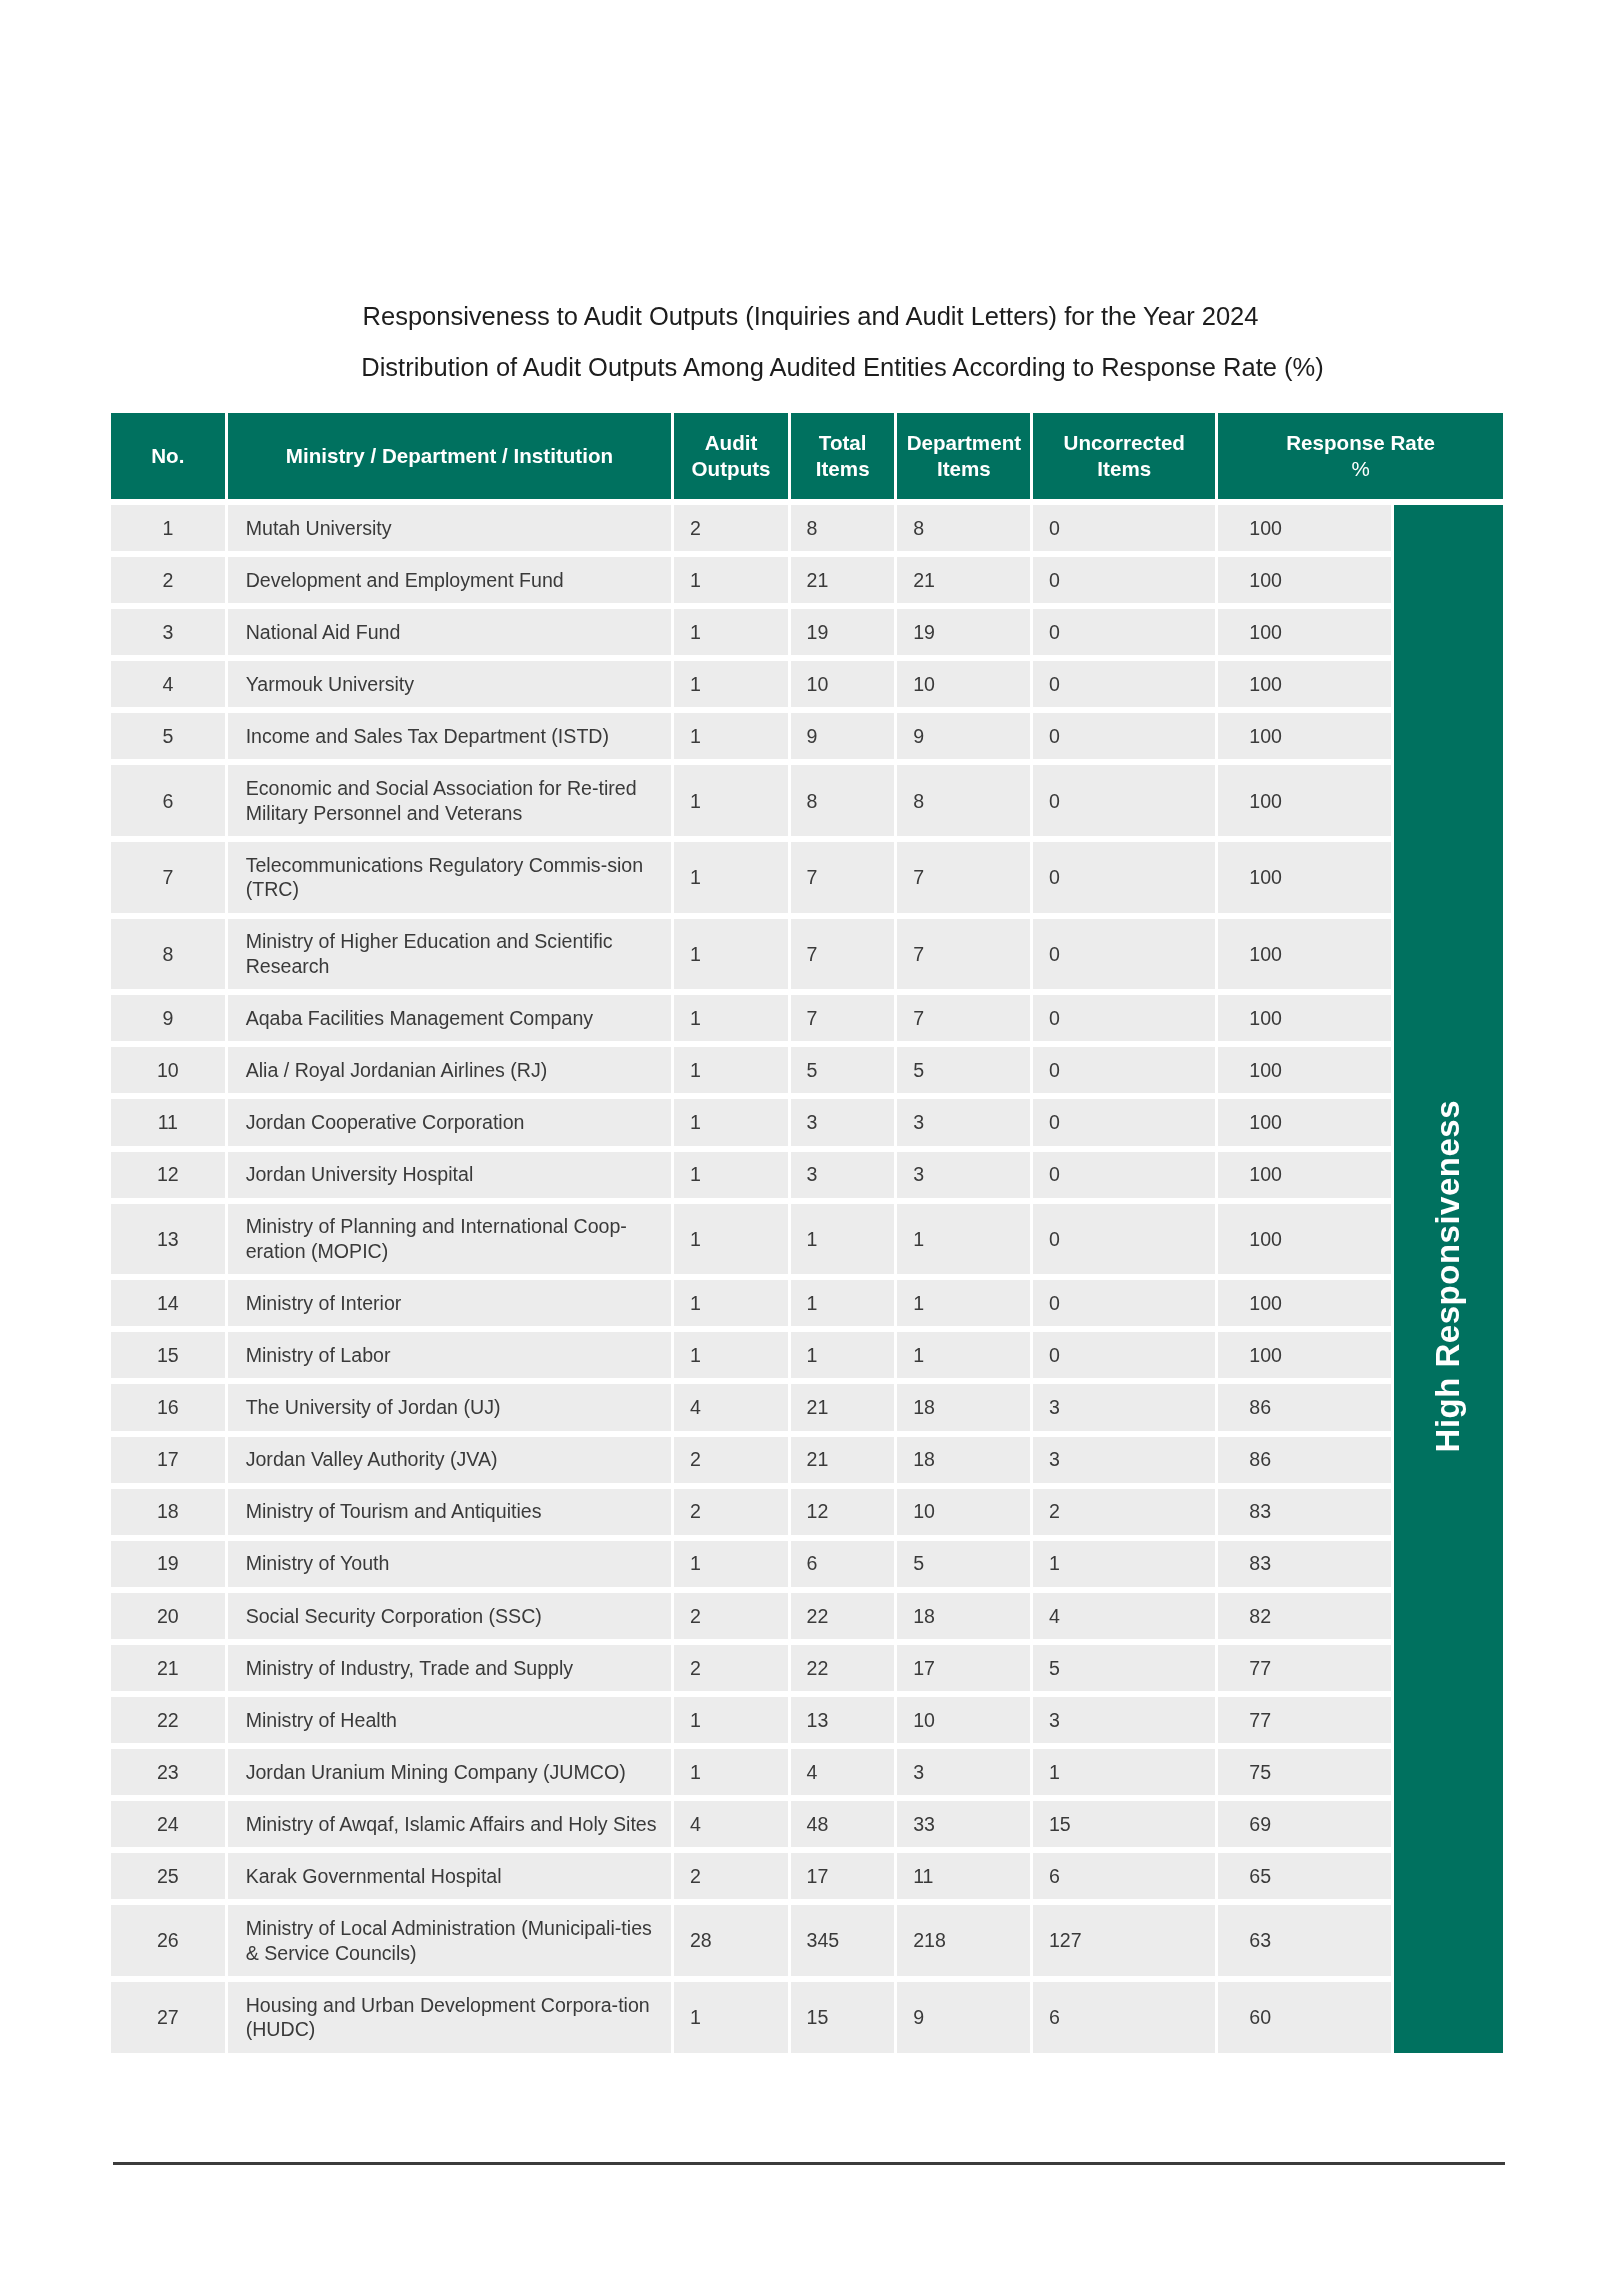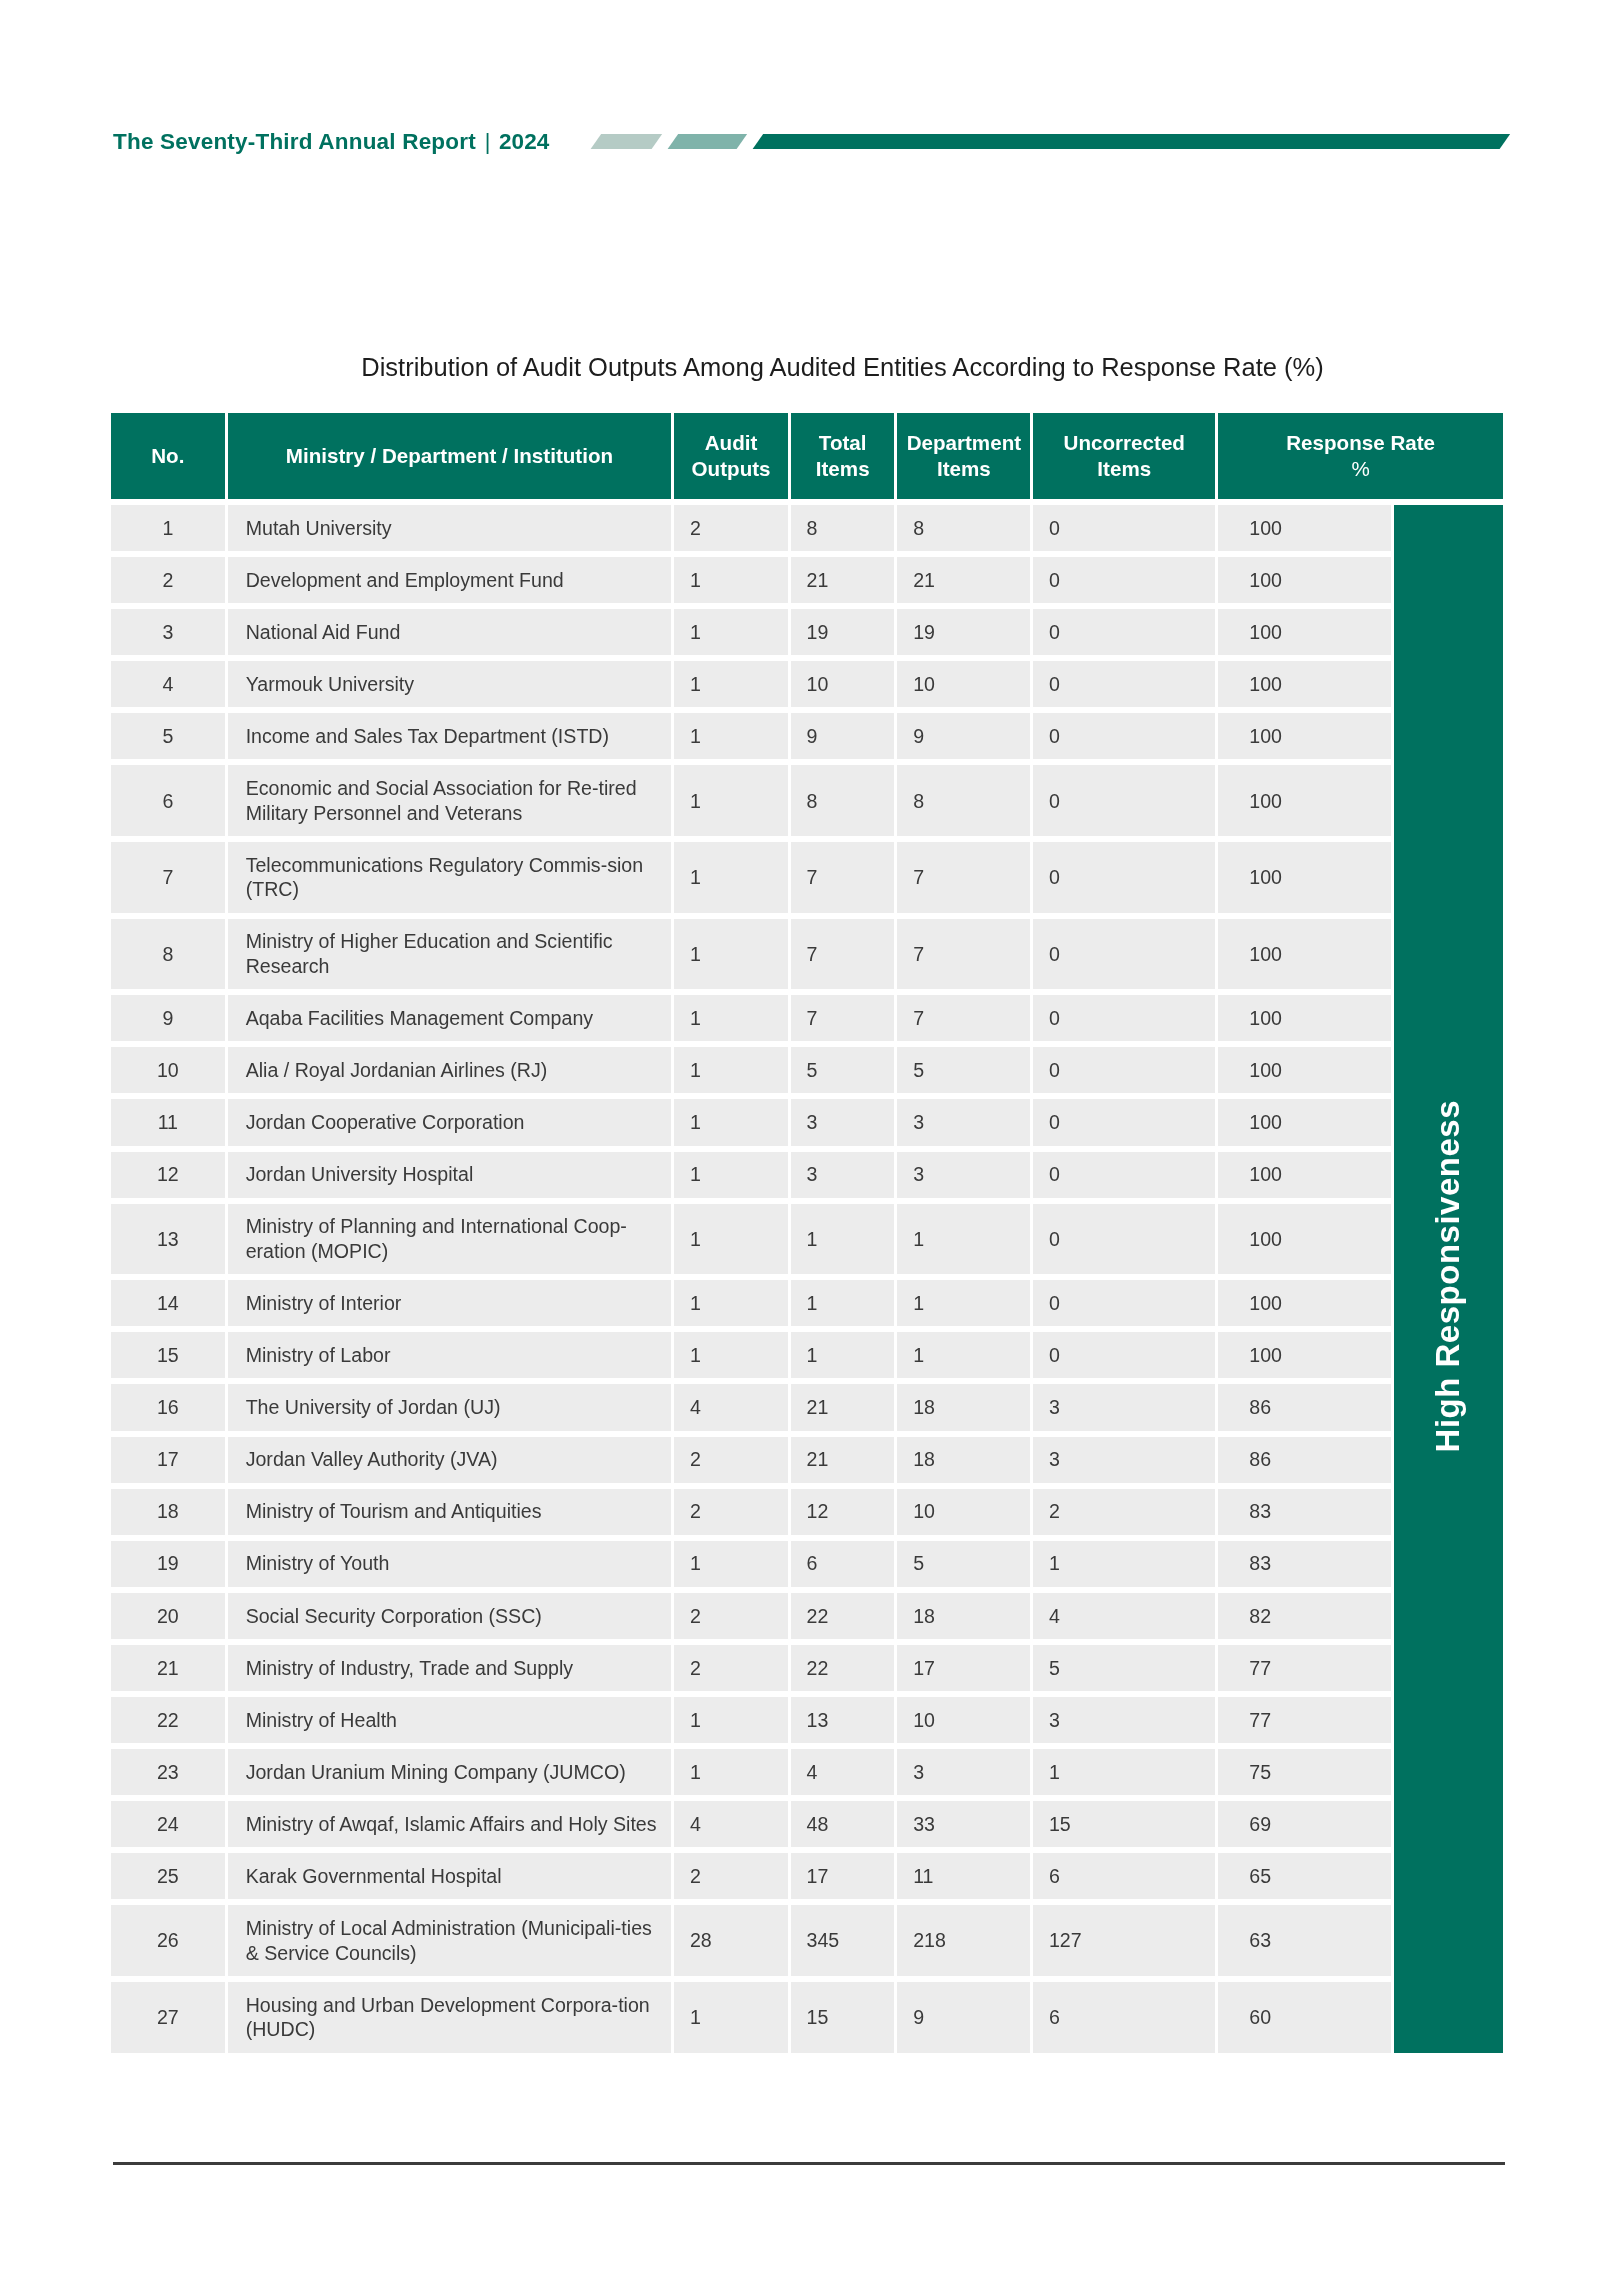--- a/index.html
+++ b/index.html
@@ -81,31 +81,22 @@
   .footer-rule{
     position:absolute; left:113px; right:116px; top:2162px;
     height:2.9px; background:#3c3c3c;
   }
 </style>
 </head>
 <body>
 
 <div class="page">
 
-  <div class="report-header">
-    <span class="report-title">The Seventy-Third Annual Report</span>
-    <span class="report-sep">|</span>
-    <span class="report-year">2024</span>
-    <div class="deco">
-      <span class="seg seg1"></span>
-      <span class="seg seg2"></span>
-      <span class="deco-bar"></span>
-    </div>
-  </div>
-
+
+  <div class="subtitle subtitle-1">Responsiveness to Audit Outputs (Inquiries and Audit Letters) for the Year 2024</div>
   <div class="subtitle subtitle-2">Distribution of Audit Outputs Among Audited Entities According to Response Rate (%)</div>
 
   <table class="report-table">
     <colgroup>
       <col style="width:113px">
       <col style="width:441px">
       <col style="width:113px">
       <col style="width:103px">
       <col style="width:132px">
       <col style="width:181px">

